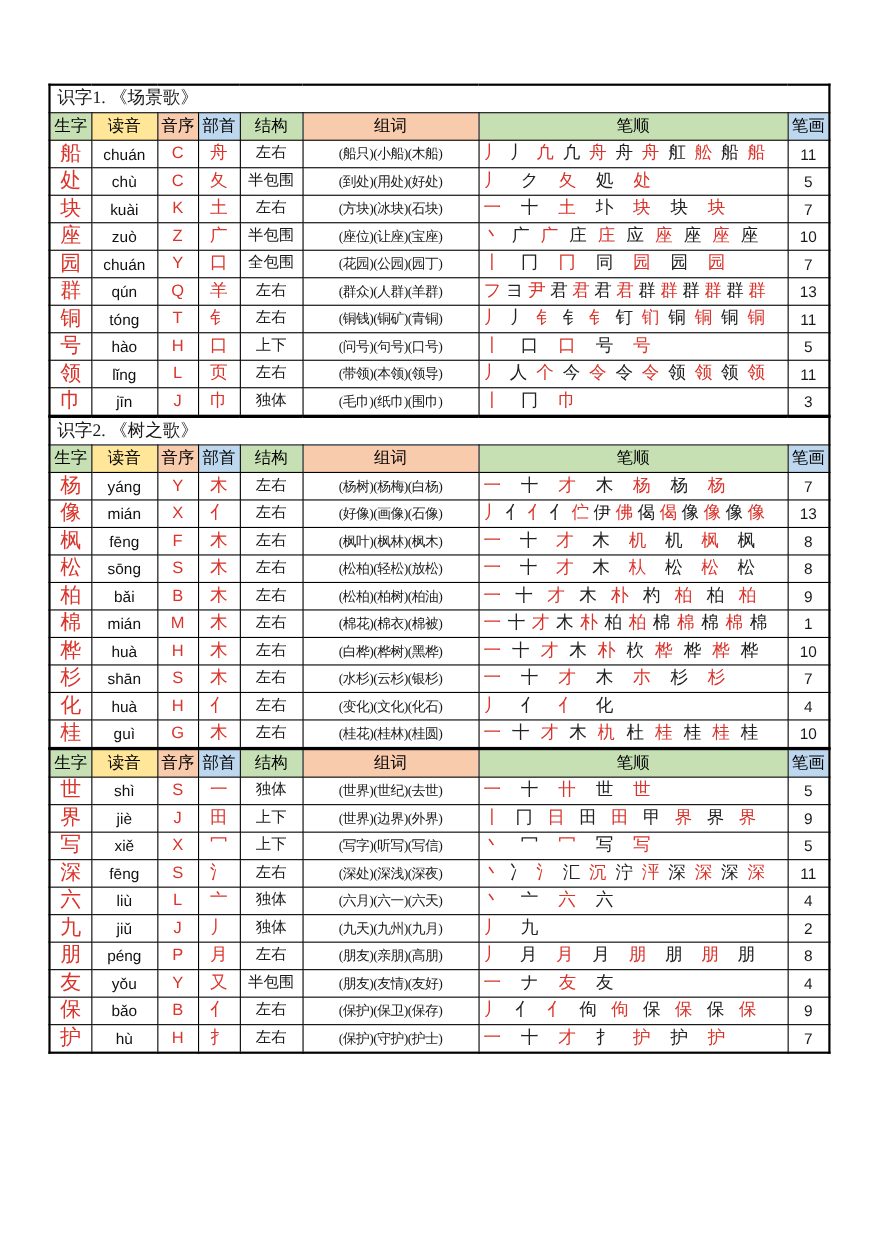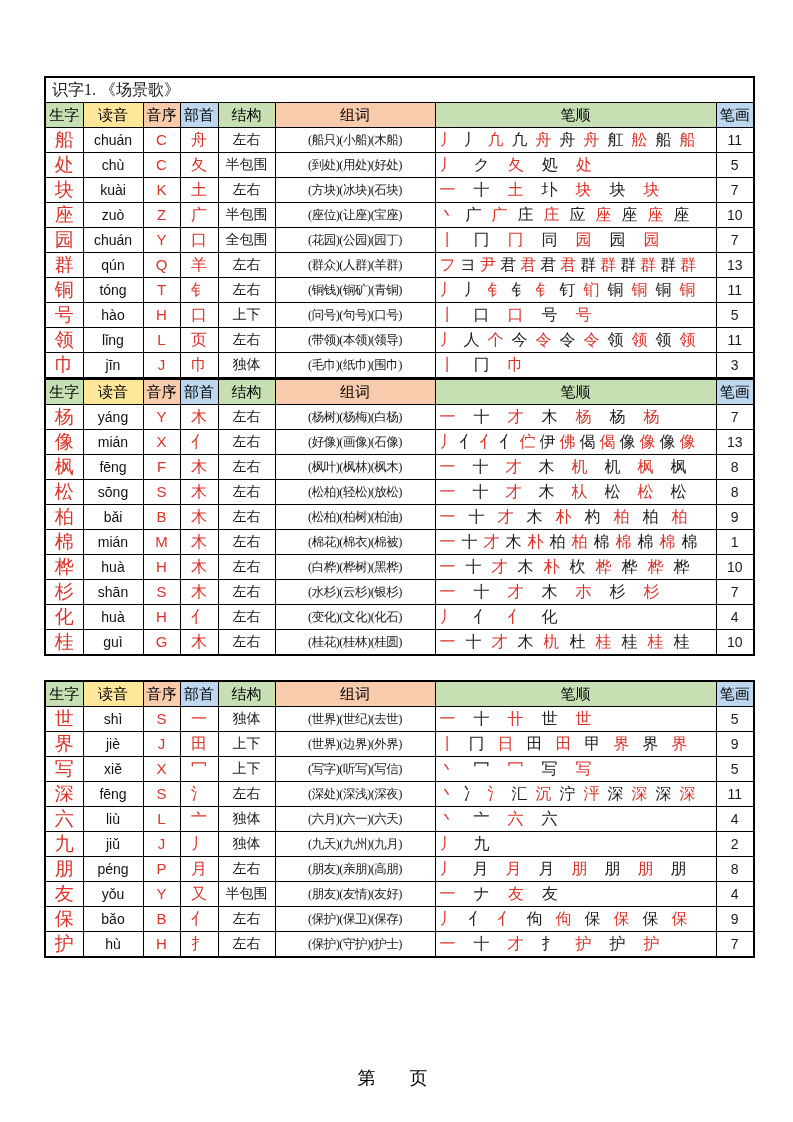--- a/index.html
+++ b/index.html
@@ -171,20 +171,23 @@
         <col style="width:38px">
           <col style="width:60px">
           <col style="width:37px">
           <col style="width:38px">
         <col style="width:57px">
           <col style="width:160px">
           <col style="width:281px">
           <col style="width:38px">
       </colgroup>
       <thead>
+        <tr class="cap">
+          <td colspan="8">识字2. 《树之歌》</td>
+        </tr>
         <tr class="head">
             <th style="background: rgb(198, 224, 180);">生字</th>
             <th style="background: rgb(255, 230, 153);">读音</th>
             <th style="background: rgb(248, 203, 173);">音序</th>
             <th style="background: rgb(189, 215, 238);">部首</th>
             <th style="background: rgb(198, 224, 180);">结构</th>
             <th style="background: rgb(248, 203, 173);">组词</th>
             <th style="background: rgb(198, 224, 180);">笔顺</th>
             <th style="background: rgb(189, 215, 238);">笔画</th>
           </tr>
@@ -416,14 +419,13 @@
             <td class="radical">扌</td>
             <td class="structure">左右</td>
             <td class="words">(保护)(守护)(护士)</td>
             <td class="strokes"><span class="sk-r" style="margin-right: 18px;">一</span><span class="sk-b" style="margin-right: 18px;">十</span><span class="sk-r" style="margin-right: 18px;">才</span><span class="sk-b" style="margin-right: 18px;">扌</span><span class="sk-r" style="margin-right: 18px;">护</span><span class="sk-b" style="margin-right: 18px;">护</span><span class="sk-r" style="margin-right: 18px;">护</span></td>
             <td class="count">7</td>
           </tr>
         </tbody>
     </table>
   </div>
 
-  <div class="footer">第　页</div>
 </div>
 
 </body></html>

